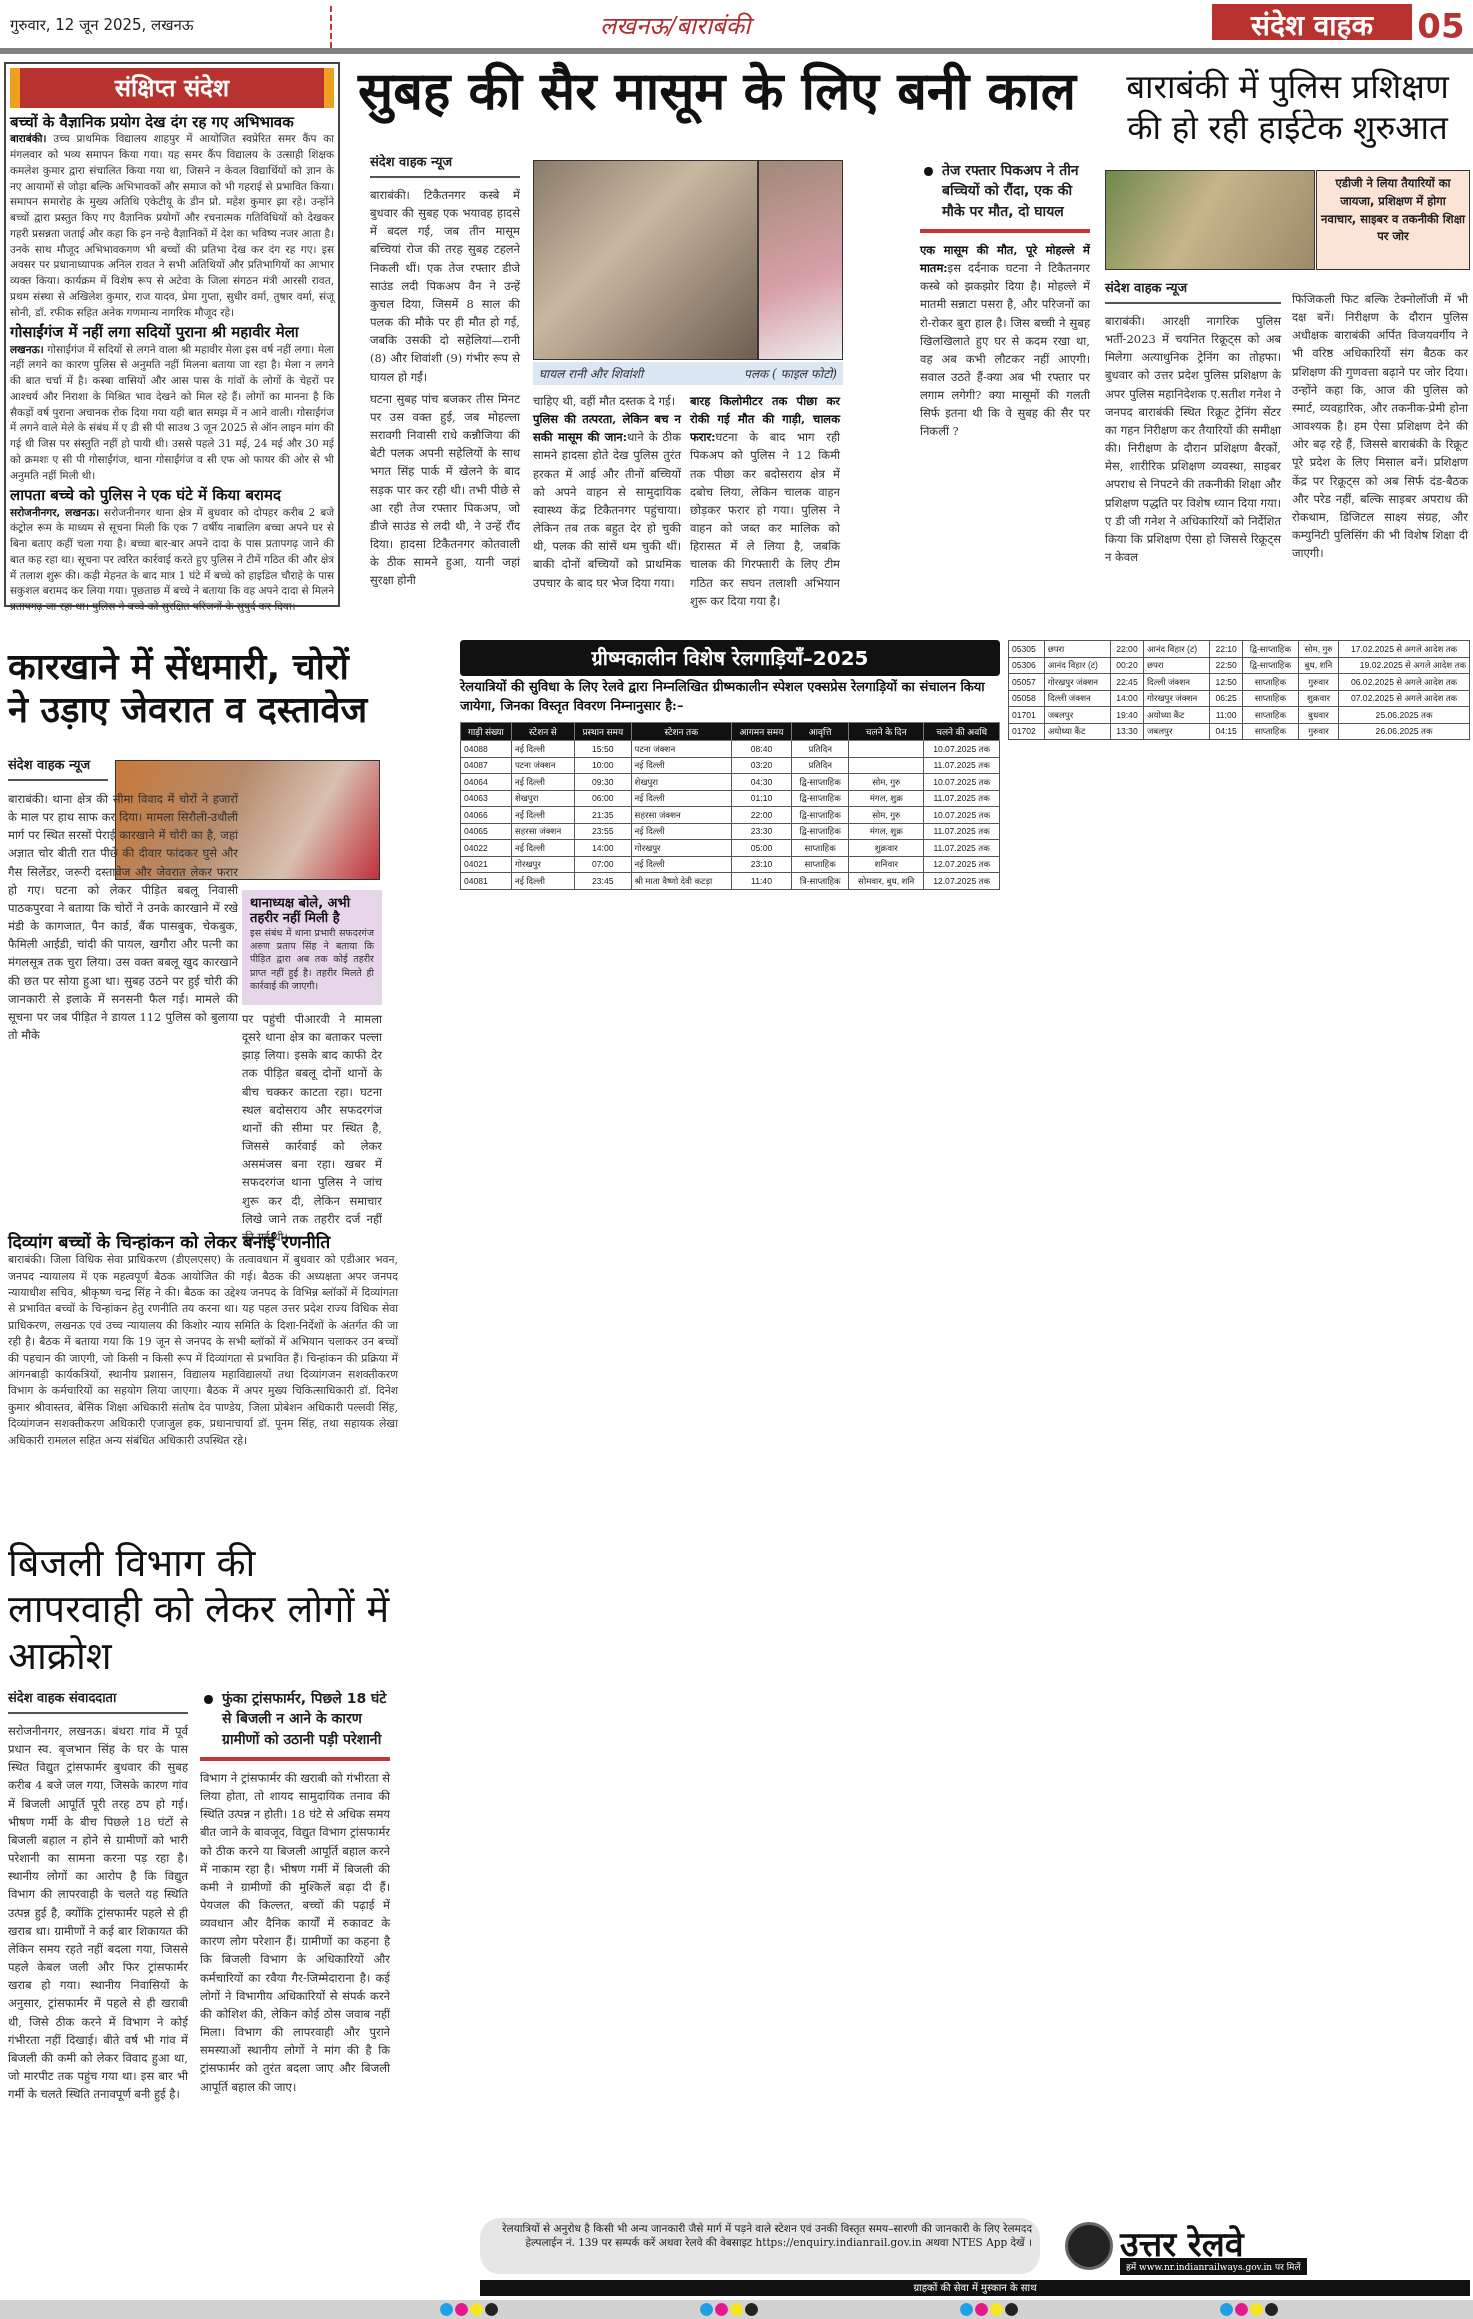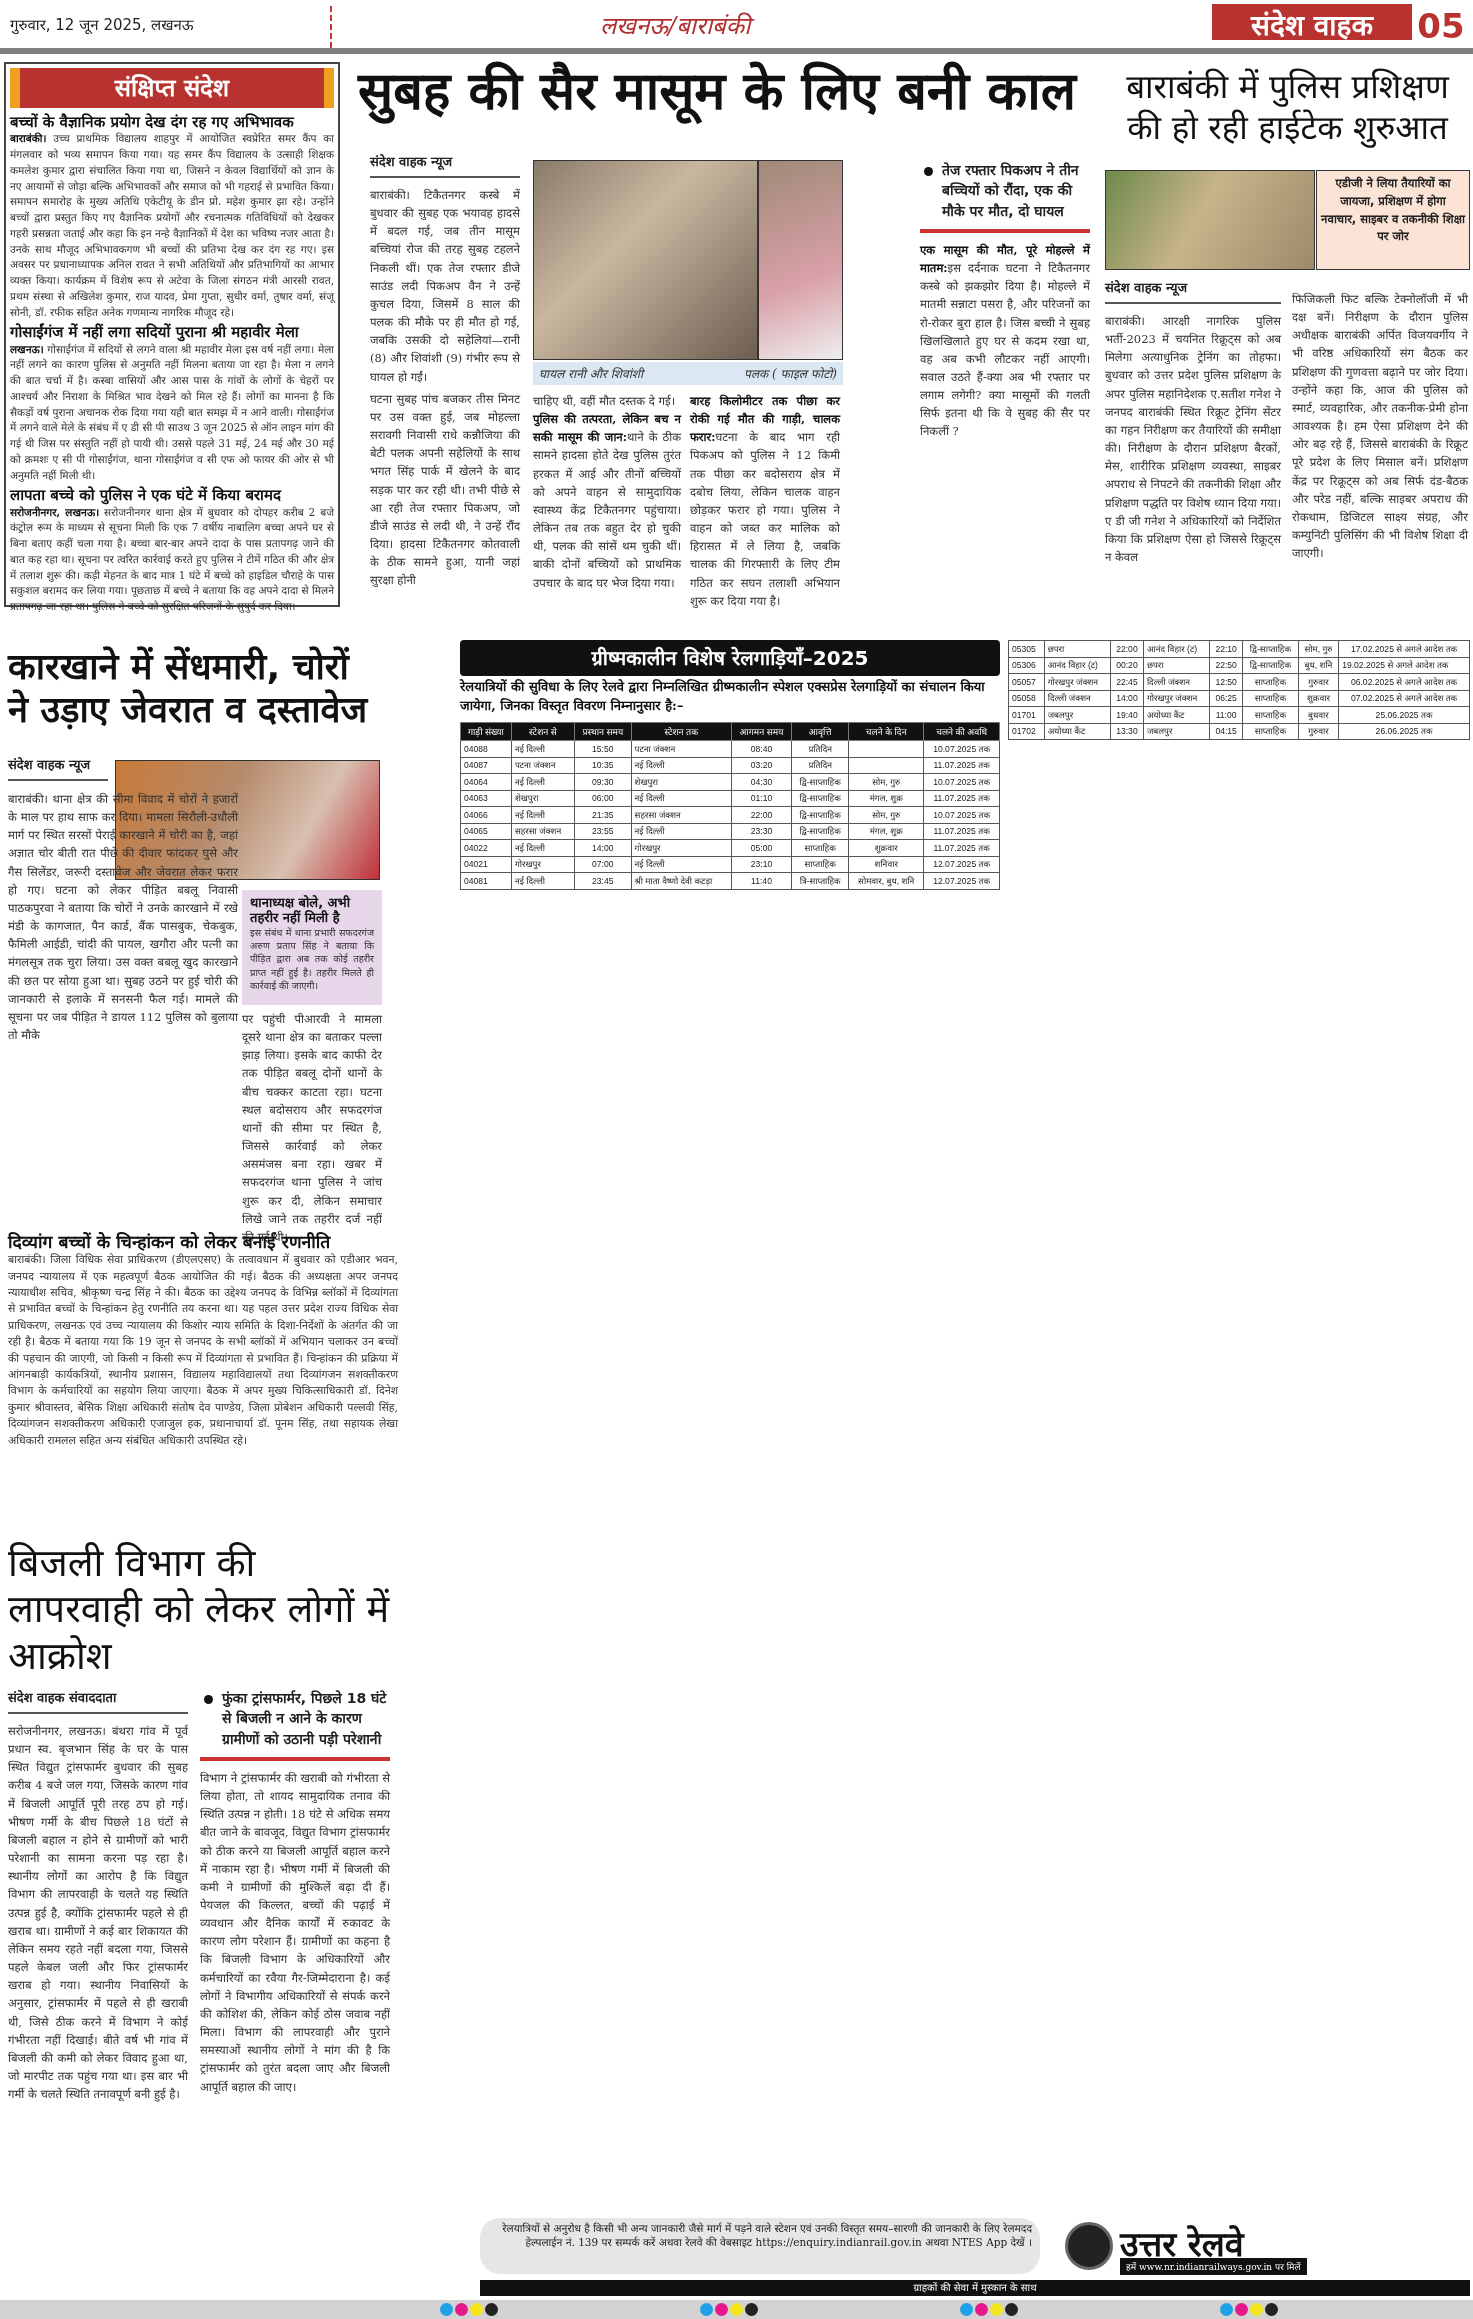--- a/index.html
+++ b/index.html
@@ -166,21 +166,21 @@
           <td style="text-align: center;">15:50</td>
           <td>पटना जंक्शन</td>
           <td style="text-align: center;">08:40</td>
           <td style="text-align: center;">प्रतिदिन</td>
           <td style="text-align: center;"></td>
           <td style="text-align: center;">10.07.2025 तक</td>
         </tr>
         <tr>
           <td>04087</td>
           <td>पटना जंक्शन</td>
-          <td style="text-align: center;">10:35</td>
+          <td style="text-align: center;">10:00</td>
           <td>नई दिल्ली</td>
           <td style="text-align: center;">03:20</td>
           <td style="text-align: center;">प्रतिदिन</td>
           <td style="text-align: center;"></td>
           <td style="text-align: center;">11.07.2025 तक</td>
         </tr>
         <tr>
           <td>04064</td>
           <td>नई दिल्ली</td>
           <td style="text-align: center;">09:30</td>
@@ -265,21 +265,21 @@
           <td style="text-align: center;">17.02.2025 से अगले आदेश तक</td>
         </tr>
         <tr>
           <td>05306</td>
           <td>आनंद विहार (ट)</td>
           <td style="text-align: center;">00:20</td>
           <td>छपरा</td>
           <td style="text-align: center;">22:50</td>
           <td style="text-align: center;">द्वि-साप्ताहिक</td>
           <td style="text-align: center;">बुध, शनि</td>
-          <td style="text-align: left;">19.02.2025 से अगले आदेश तक</td>
+          <td style="text-align: right;">19.02.2025 से अगले आदेश तक</td>
         </tr>
         <tr>
           <td>05057</td>
           <td>गोरखपुर जंक्शन</td>
           <td style="text-align: center; margin-left: 22px;">22:45</td>
           <td>दिल्ली जंक्शन</td>
           <td style="text-align: center;">12:50</td>
           <td style="text-align: center;">साप्ताहिक</td>
           <td style="text-align: center;">गुरुवार</td>
           <td style="text-align: center;">06.02.2025 से अगले आदेश तक</td>

